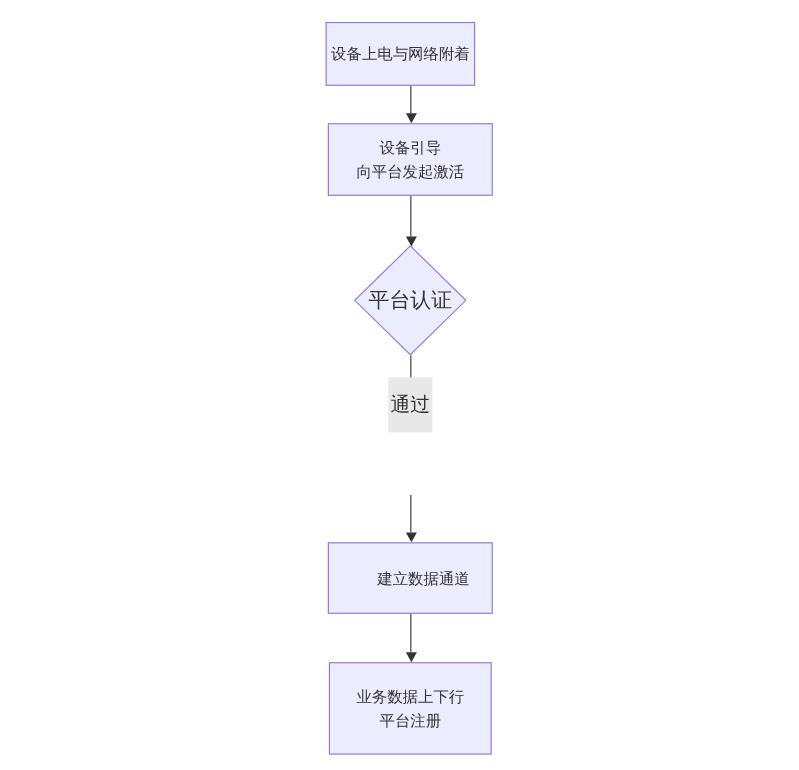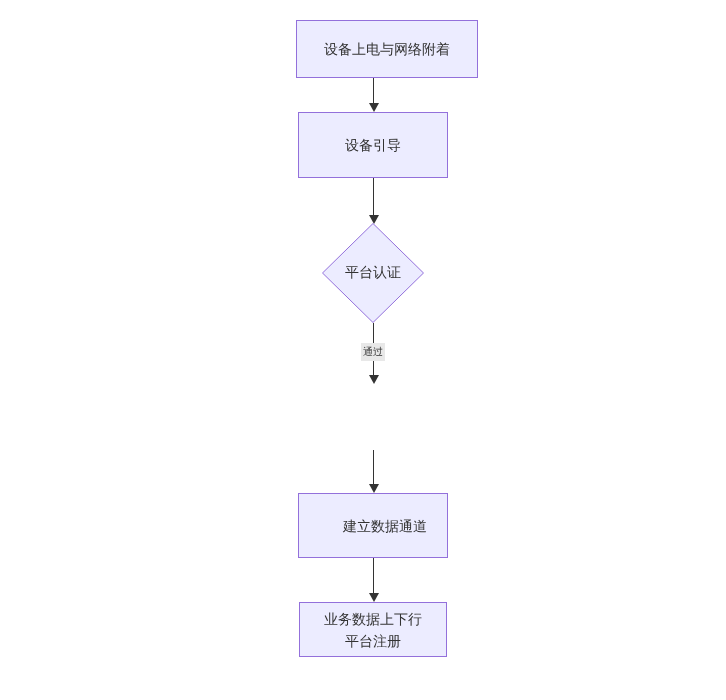--- a/index.html
+++ b/index.html
@@ -38,21 +38,21 @@
   }
   .diamond-wrap svg { position: absolute; left: 0; top: 0; }
   .diamond-wrap polygon {
     fill: var(--node-fill, #ECECFF);
     stroke: var(--node-border, #9370DB);
     stroke-width: 1;
   }
   .diamond-label {
     position: relative;
     color: var(--text, #333333);
-    font-size: 14px;
+    font-size: 19px;
     white-space: nowrap;
   }
   .edge {
     position: absolute;
     width: 11px;
     display: flex;
     flex-direction: column;
     align-items: center;
   }
   .edge-line {
@@ -65,56 +65,57 @@
     height: 0;
     border-left: 5px solid transparent;
     border-right: 5px solid transparent;
     border-top: 9px solid var(--arrow, #333333);
   }
   .edge-label {
     position: absolute;
     transform: translateX(-50%);
     background: var(--edge-label-bg, #e8e8e8);
     color: var(--text, #333333);
-    font-size: 10px;
+    font-size: 18px;
     line-height: 18px;
-    padding: 0 2px;
+    padding: 16px 2px;
     white-space: nowrap;
     z-index: 2;
   }
   
-  #node-power-attach { left: 296px; top: 20px;  width: 182px; height: 58px; }
+  #node-power-attach { left: 296px; top: 20px;  width: 136px; height: 58px; }
   #edge-1            { left: 368px; top: 78px;  height: 34px; }
   #node-bootstrap    { left: 298px; top: 112px; width: 150px; height: 66px; }
   #edge-2            { left: 368px; top: 178px; height: 46px; }
   #node-auth         { left: 322px; top: 223px; width: 102px; height: 100px; }
   #edge-3            { left: 368px; top: 323px; height: 61px; }
   #edge-3-label      { left: 373px; top: 343px; }
   #node-register     { left: 298px; top: 384px; width: 150px; height: 66px; }
   #edge-4            { left: 368px; top: 450px; height: 43px; }
   #node-channel      { left: 298px; top: 493px; width: 150px; height: 65px; padding-left: 24px; }
   #edge-5            { left: 368px; top: 558px; height: 44px; }
-  #node-business     { left: 299px; top: 602px; width: 148px; height: 55px; }
+  #node-business     { left: 299px; top: 602px; width: 148px; height: 84px; }
 </style>
 </head>
 <body>
 
 <div class="canvas">
 
   <div class="node" id="node-power-attach">
     <span class="line">设备上电与网络附着</span>
   </div>
 
   <div class="edge" id="edge-1">
     <div class="edge-line"></div>
     <div class="edge-head"></div>
   </div>
 
   <div class="node" id="node-bootstrap">
     <span class="line">设备引导</span>
+    <span class="line">向平台发起激活</span>
   </div>
 
   <div class="edge" id="edge-2">
     <div class="edge-line"></div>
     <div class="edge-head"></div>
   </div>
 
   <div class="diamond-wrap" id="node-auth">
     <svg width="102" height="100" viewBox="0 0 102 100">
       <polygon points="51,0.5 101.5,50 51,99.5 0.5,50"></polygon>

